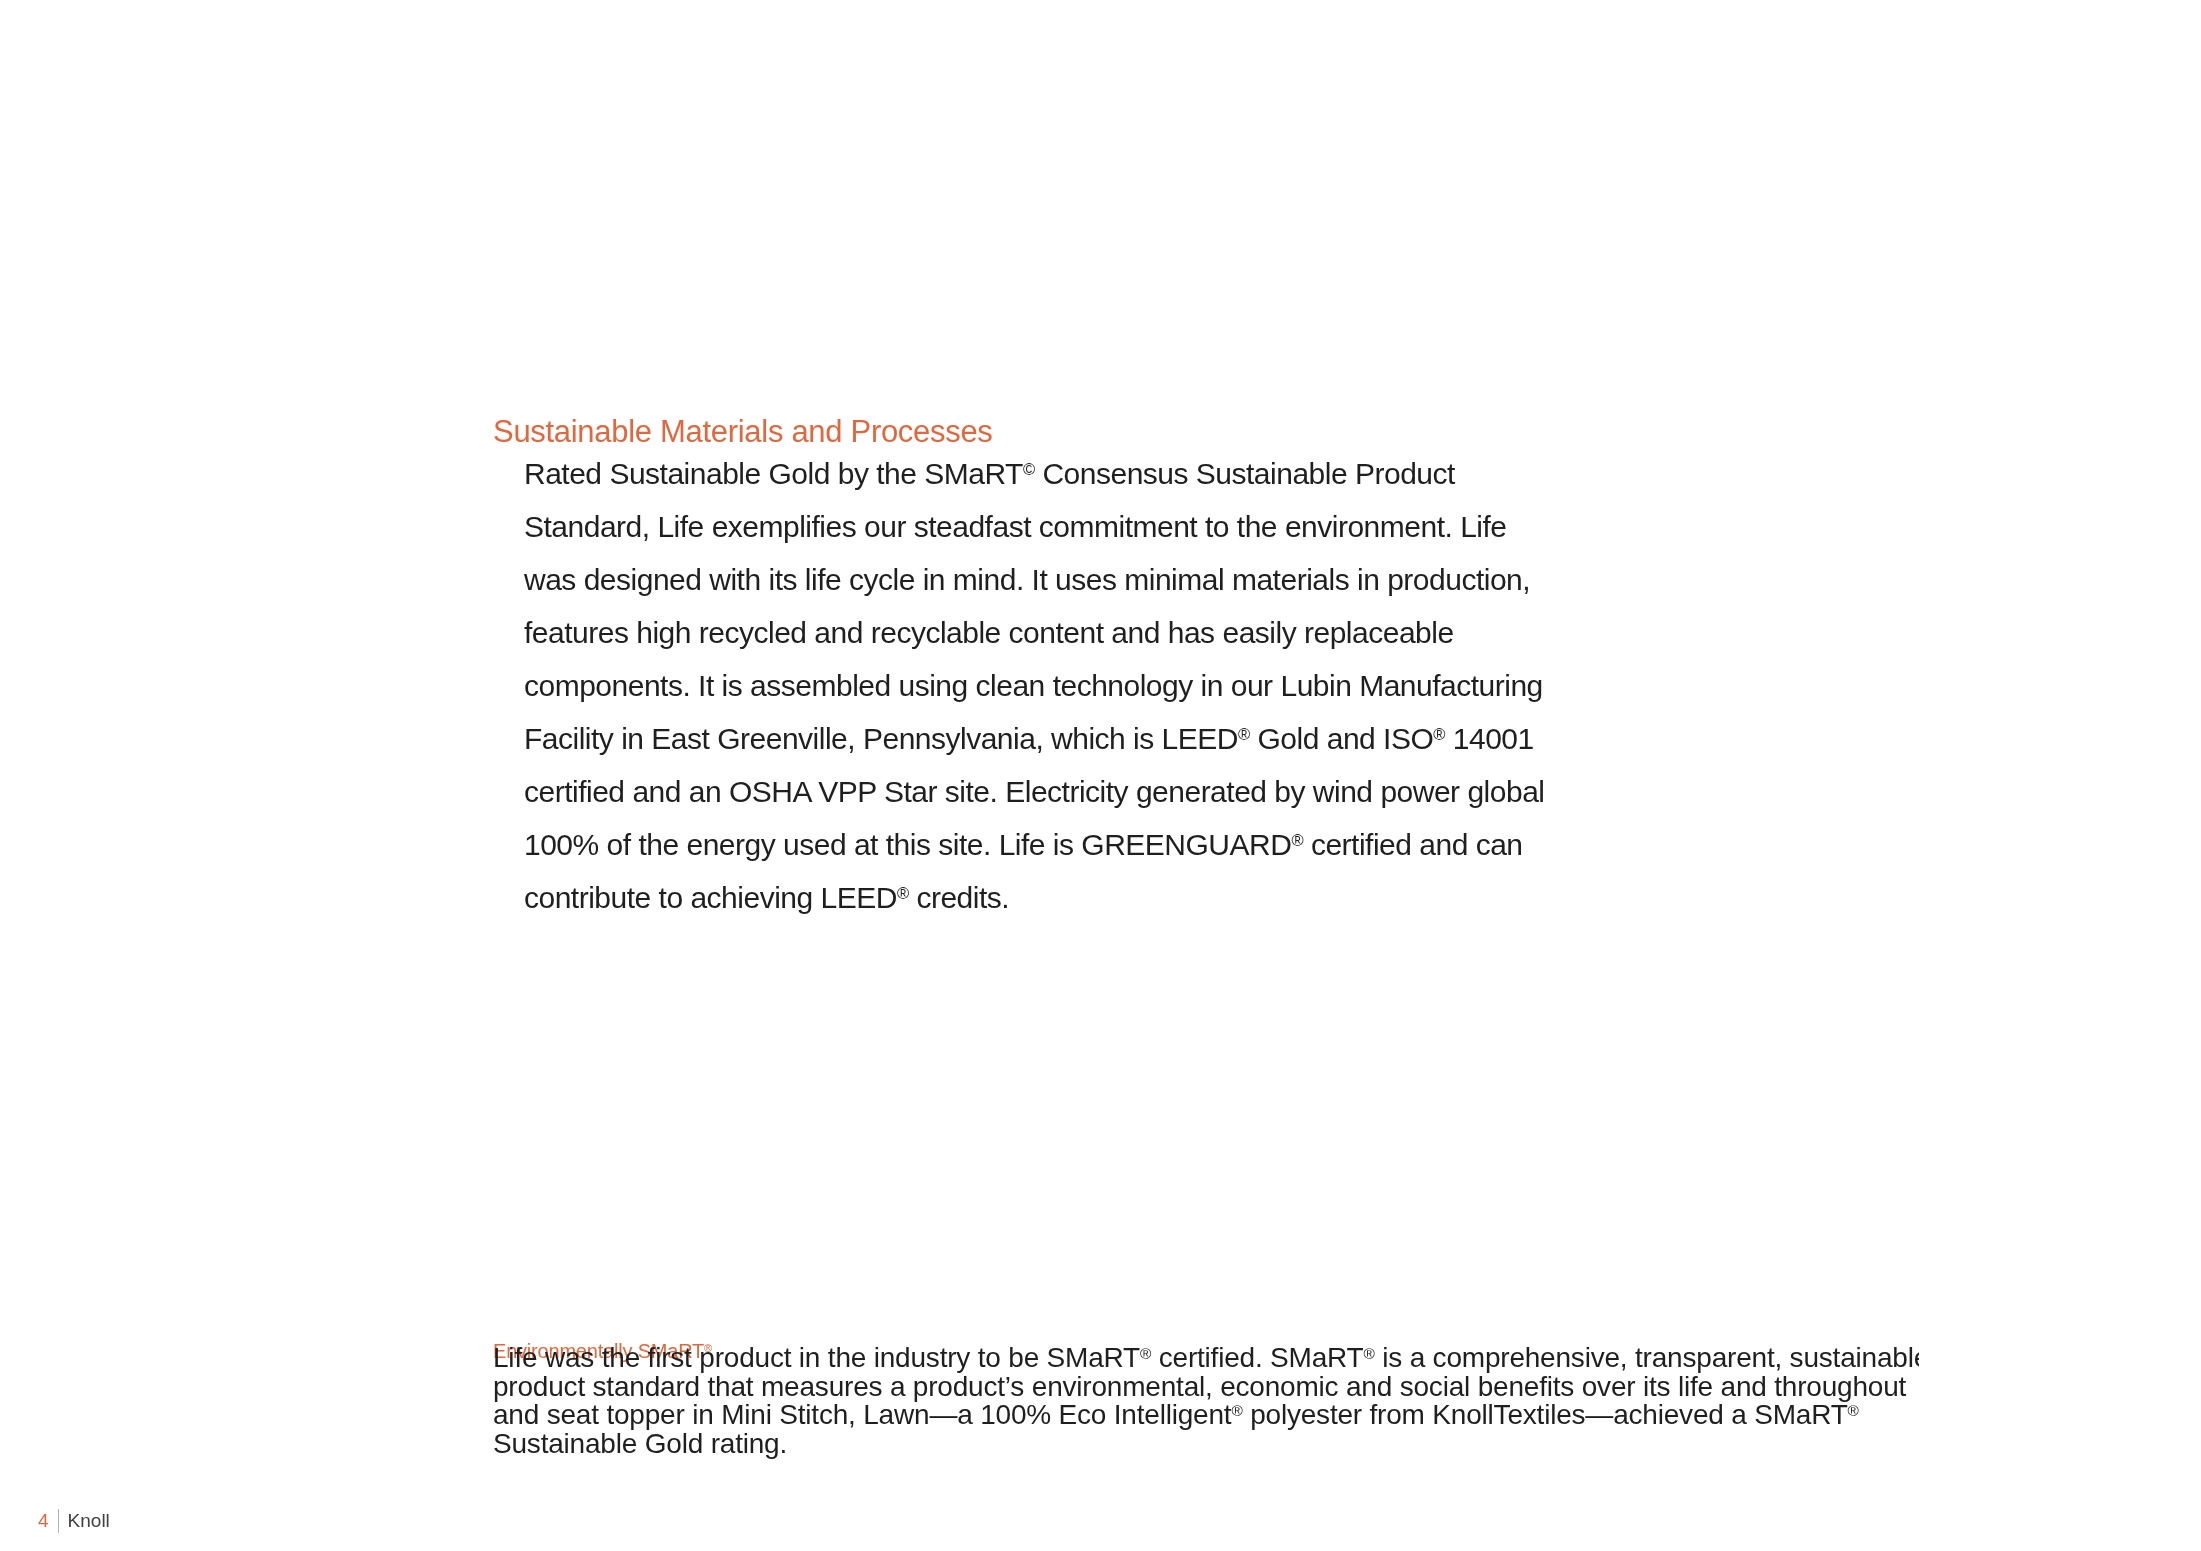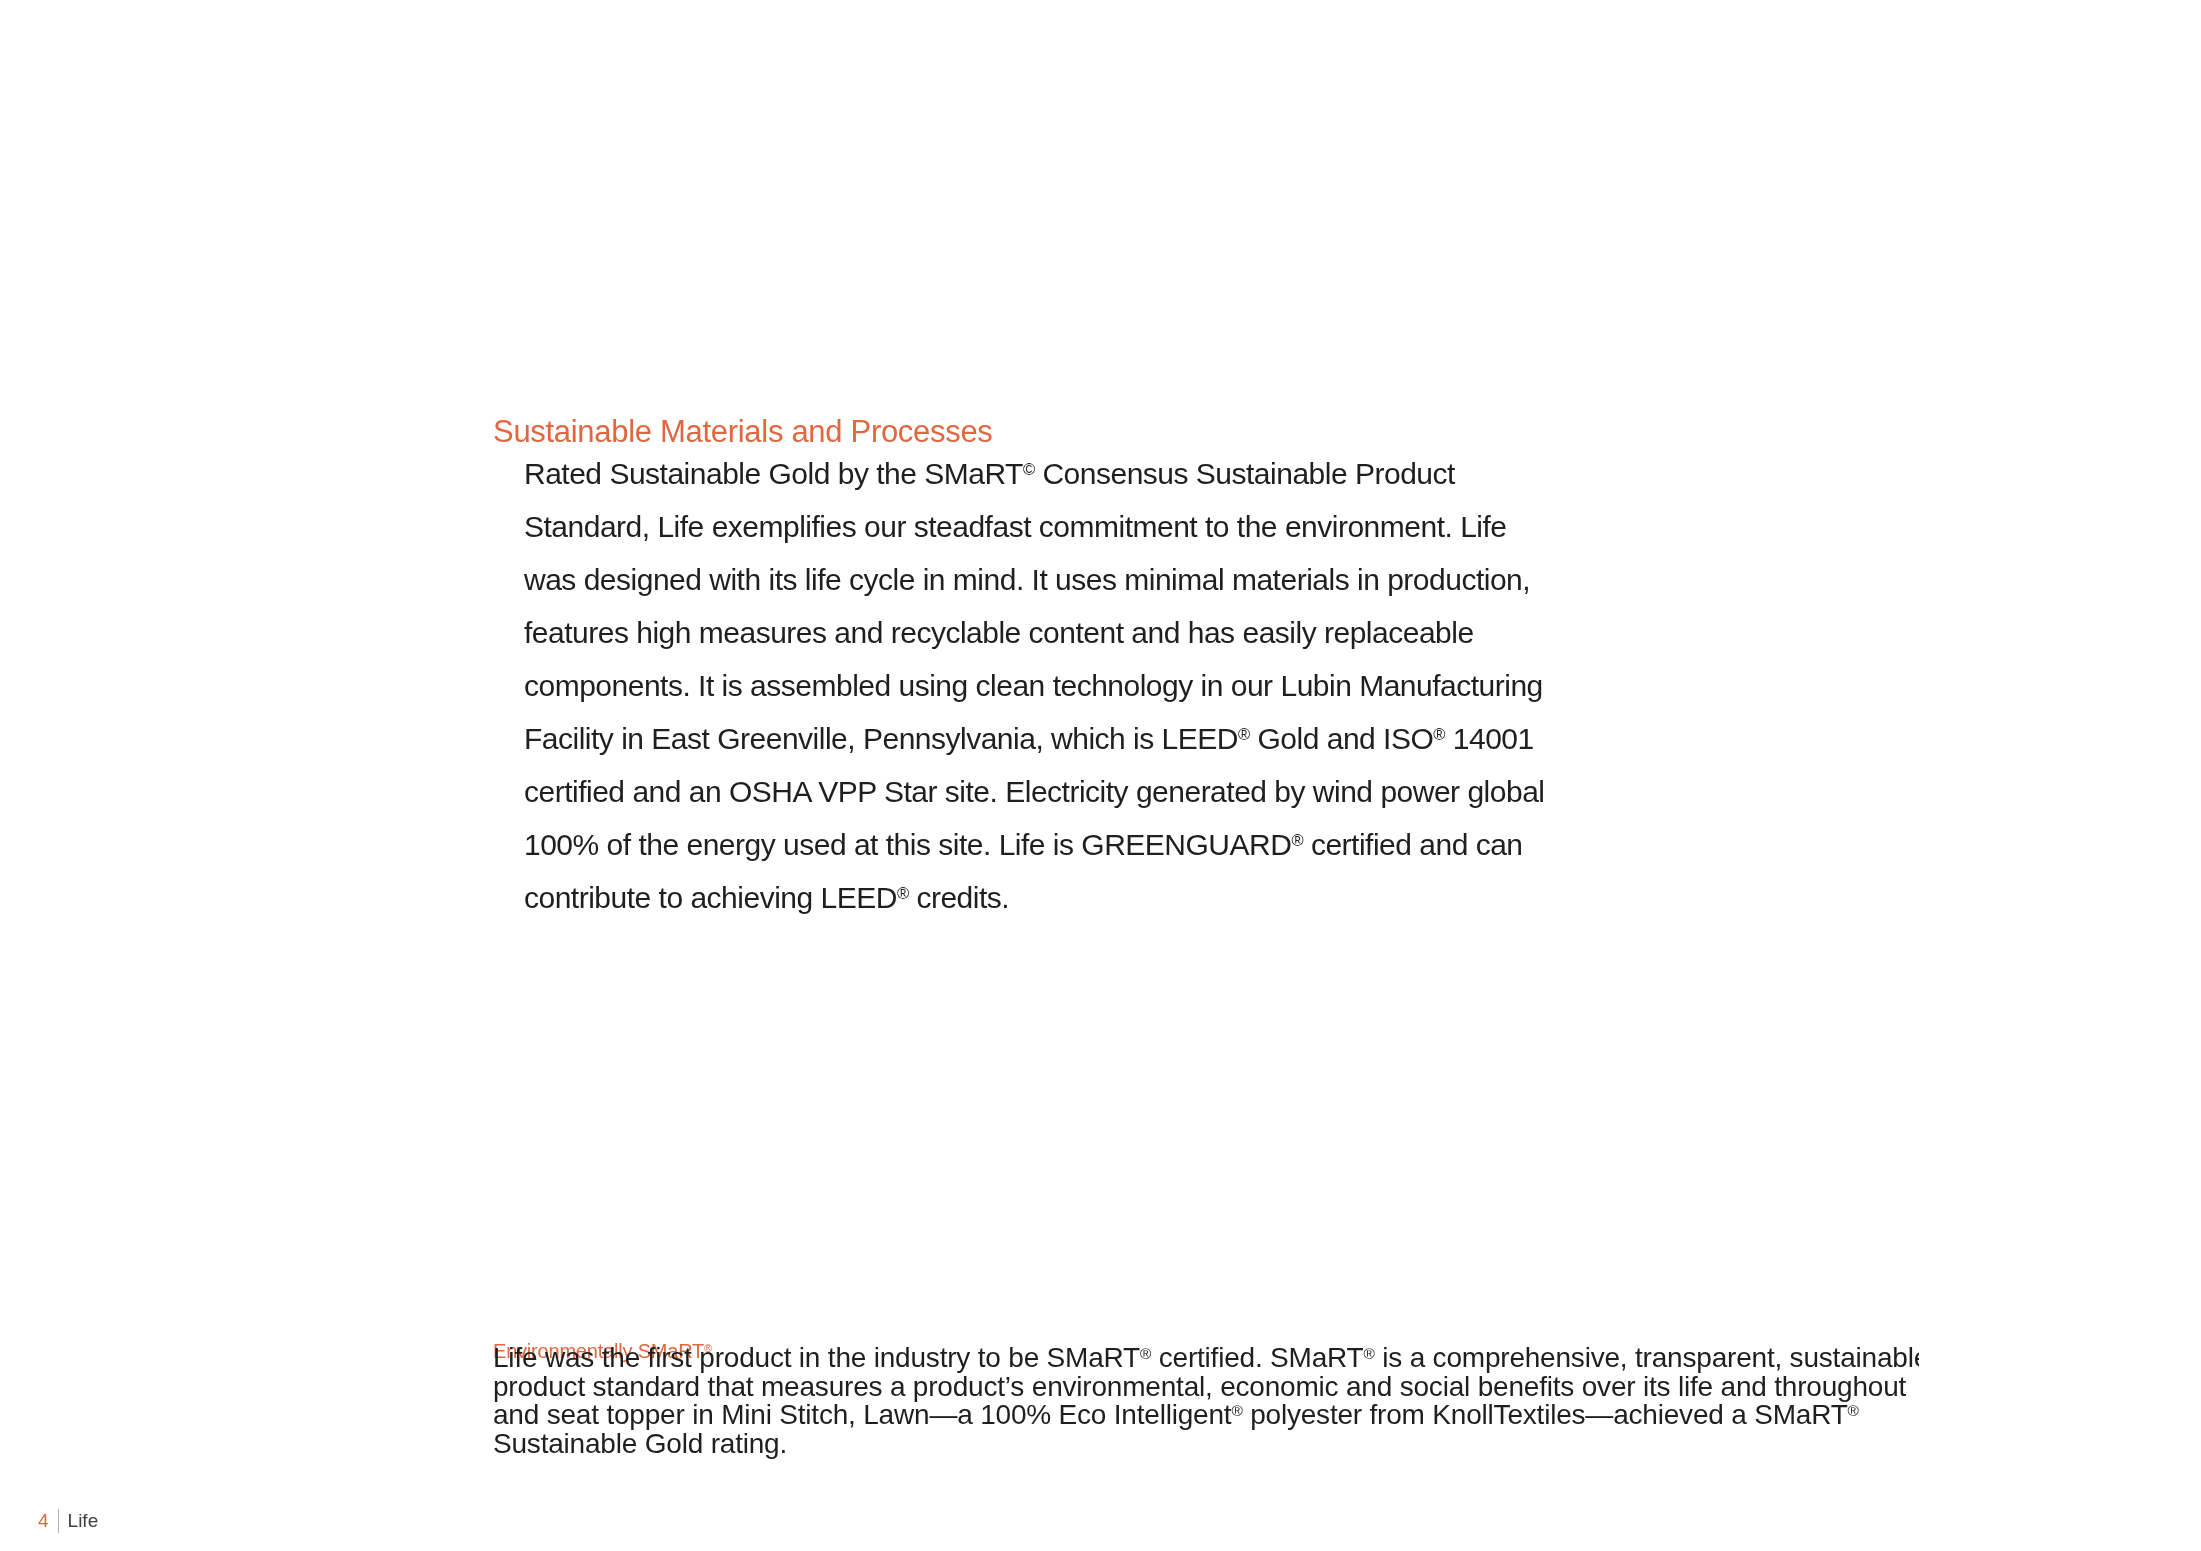--- a/index.html
+++ b/index.html
@@ -94,36 +94,36 @@
 <body>
 
 <div class="page">
 
   <h1 class="main-heading">Sustainable Materials and Processes</h1>
 
   <div class="main-paragraph">
       <div class="line">Rated Sustainable Gold by the SMaRT<sup>©</sup> Consensus Sustainable Product</div>
       <div class="line">Standard, Life exemplifies our steadfast commitment to the environment. Life</div>
       <div class="line">was designed with its life cycle in mind. It uses minimal materials in production,</div>
-      <div class="line">features high measures and recyclable content and has easily replaceable</div>
+      <div class="line">features high recycled and recyclable content and has easily replaceable</div>
       <div class="line">components. It is assembled using clean technology in our Lubin Manufacturing</div>
       <div class="line">Facility in East Greenville, Pennsylvania, which is LEED<sup>®</sup> Gold and ISO<sup>®</sup> 14001</div>
       <div class="line">certified and an OSHA VPP Star site. Electricity generated by wind power global</div>
       <div class="line">100% of the energy used at this site. Life is GREENGUARD<sup>®</sup> certified and can</div>
       <div class="line">contribute to achieving LEED<sup>®</sup> credits.</div>
     </div>
 
   <h2 class="caption-heading">Environmentally SMaRT<sup>®</sup></h2>
 
   <div class="caption-paragraph">
       <div class="line">Life was the first product in the industry to be SMaRT<sup>®</sup> certified. SMaRT<sup>®</sup> is a comprehensive, transparent, sustainable</div>
       <div class="line">product standard that measures a product’s environmental, economic and social benefits over its life and throughout</div>
       <div class="line">and seat topper in Mini Stitch, Lawn—a 100% Eco Intelligent<sup>®</sup> polyester from KnollTextiles—achieved a SMaRT<sup>®</sup></div>
       <div class="line">Sustainable Gold rating.</div>
     </div>
 
   <div class="footer">
     <span class="page-number">4</span>
     <div class="separator"></div>
-    <span class="brand">Life</span>
+    <span class="brand">Knoll</span>
   </div>
 
 </div>
 
 </body></html>

